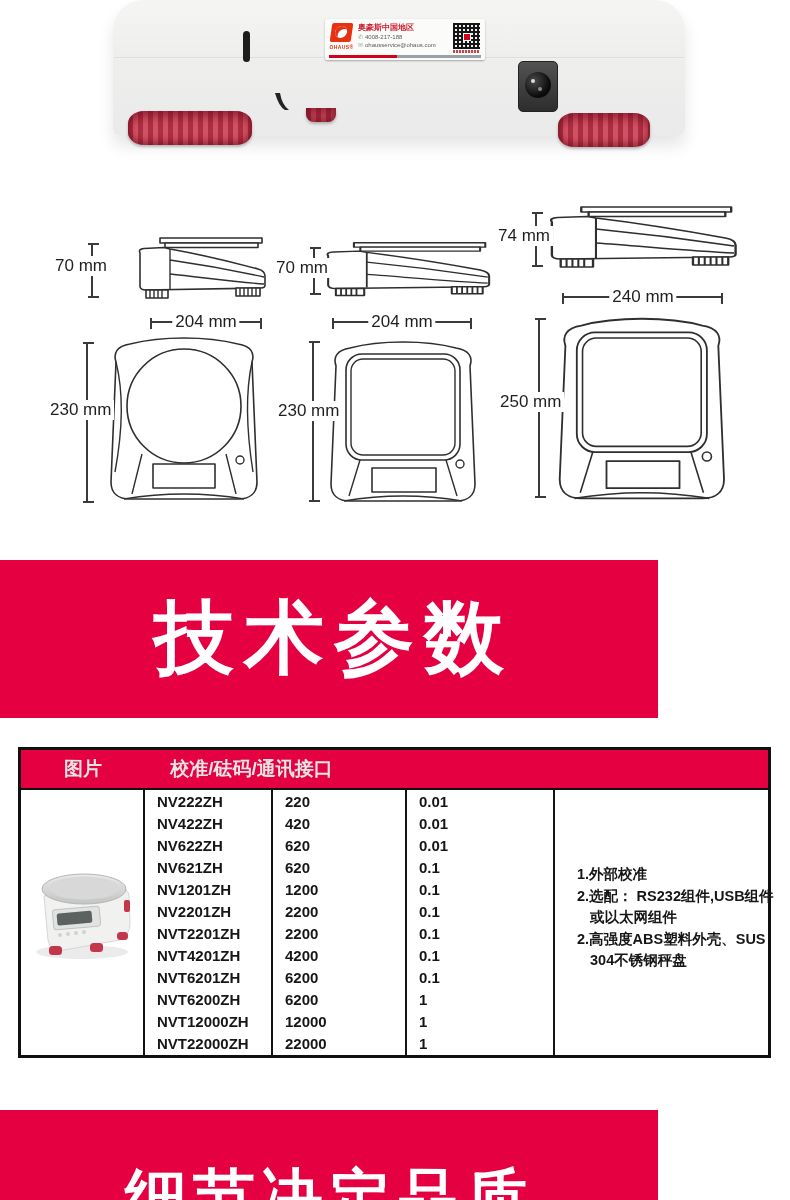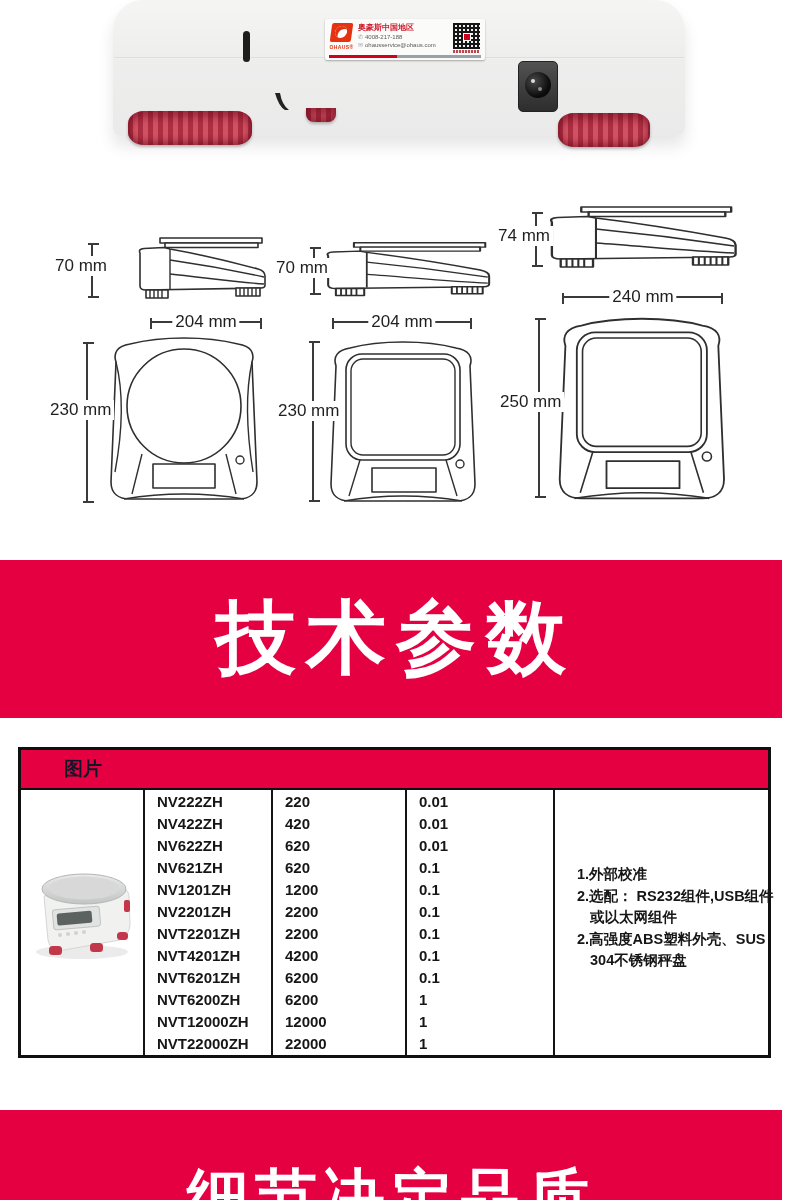--- a/index.html
+++ b/index.html
@@ -56,32 +56,32 @@
   .vdim{position:absolute;width:0;border-left:2px solid #3a3a3a;z-index:1;}
   .vdim::before,.vdim::after{content:"";position:absolute;left:-5px;width:11px;height:2px;background:#3a3a3a;}
   .vdim::before{top:0}.vdim::after{bottom:0}
   .hdim{position:absolute;height:0;border-top:2px solid #3a3a3a;z-index:1;}
   .hdim::before,.hdim::after{content:"";position:absolute;top:-5px;width:2px;height:11px;background:#3a3a3a;}
   .hdim::before{left:0}.hdim::after{right:0}
   svg .ln{fill:#fff;stroke:#2f2f2f;stroke-width:1.6;stroke-linejoin:round;}
   svg .nf{fill:none;stroke:#2f2f2f;stroke-width:1.4;stroke-linejoin:round;}
 
   
-  .banner{left:0;width:782px;background:#e50041;color:#fff;}
+  .banner{left:0;width:658px;background:#e50041;color:#fff;}
   .banner-tech{top:560px;height:158px;display:flex;align-items:center;justify-content:center;}
   .banner-tech span{font-size:80px;font-weight:700;letter-spacing:10px;padding-left:10px;}
   .banner-bottom{top:1110px;height:90px;overflow:hidden;}
   .banner-bottom span{position:absolute;top:46px;left:0;right:0;text-align:center;
     font-size:62px;font-weight:700;letter-spacing:6px;}
 
   
   .spec{left:18px;top:747px;width:753px;height:311px;border:3px solid #101010;
     box-sizing:border-box;background:#fff;}
   .spec-head{display:flex;height:38px;background:#e50041;border-bottom:2px solid #101010;
-    color:#0f172a;font-weight:700;font-size:19px;}
+    color:#e5e5e5;font-weight:700;font-size:19px;}
   .hc{display:flex;align-items:center;justify-content:center;box-sizing:border-box;}
   .w1{width:124px}.w2{width:128px}.w3{width:134px}.w4{width:148px}.w5{width:213px}
   .spec-body{display:flex;height:265px;}
   .bcol{box-sizing:border-box;border-right:2px solid #141414;}
   .bcol:last-child{border-right:none;}
   .rows-col{display:grid;grid-template-rows:repeat(12,1fr);}
   .cell{display:flex;align-items:center;padding-left:12px;font-weight:700;font-size:15px;}
   .img-col{display:flex;justify-content:center;}
   .notes{padding:74px 0 0 22px;font-weight:700;font-size:14.5px;line-height:21.5px;}
   .notes div{white-space:nowrap;}
@@ -220,20 +220,21 @@
 <div class="vdim" style="left:538px;top:318px;height:180px"></div>
 <span class="dim-label" style="left:497px;top:392px">250 mm</span>
 
 <div class="abs banner banner-tech">
   <span>技术参数</span>
 </div>
 
 <div class="abs spec">
   <div class="spec-head">
     <div class="hc w1">图片</div>
+    <div class="hc w5">校准/砝码/通讯接口</div>
   </div>
   <div class="spec-body">
     <div class="bcol img-col w1">
       <svg width="104" height="112" viewBox="0 0 104 112" style="margin-top:60px">
         <defs>
           <linearGradient id="panGrad" x1="0" y1="0" x2="0" y2="1">
             <stop offset="0" stop-color="#e9eae9"></stop>
               <stop offset="1" stop-color="#c3c5c4"></stop>
           </linearGradient>
         </defs>

